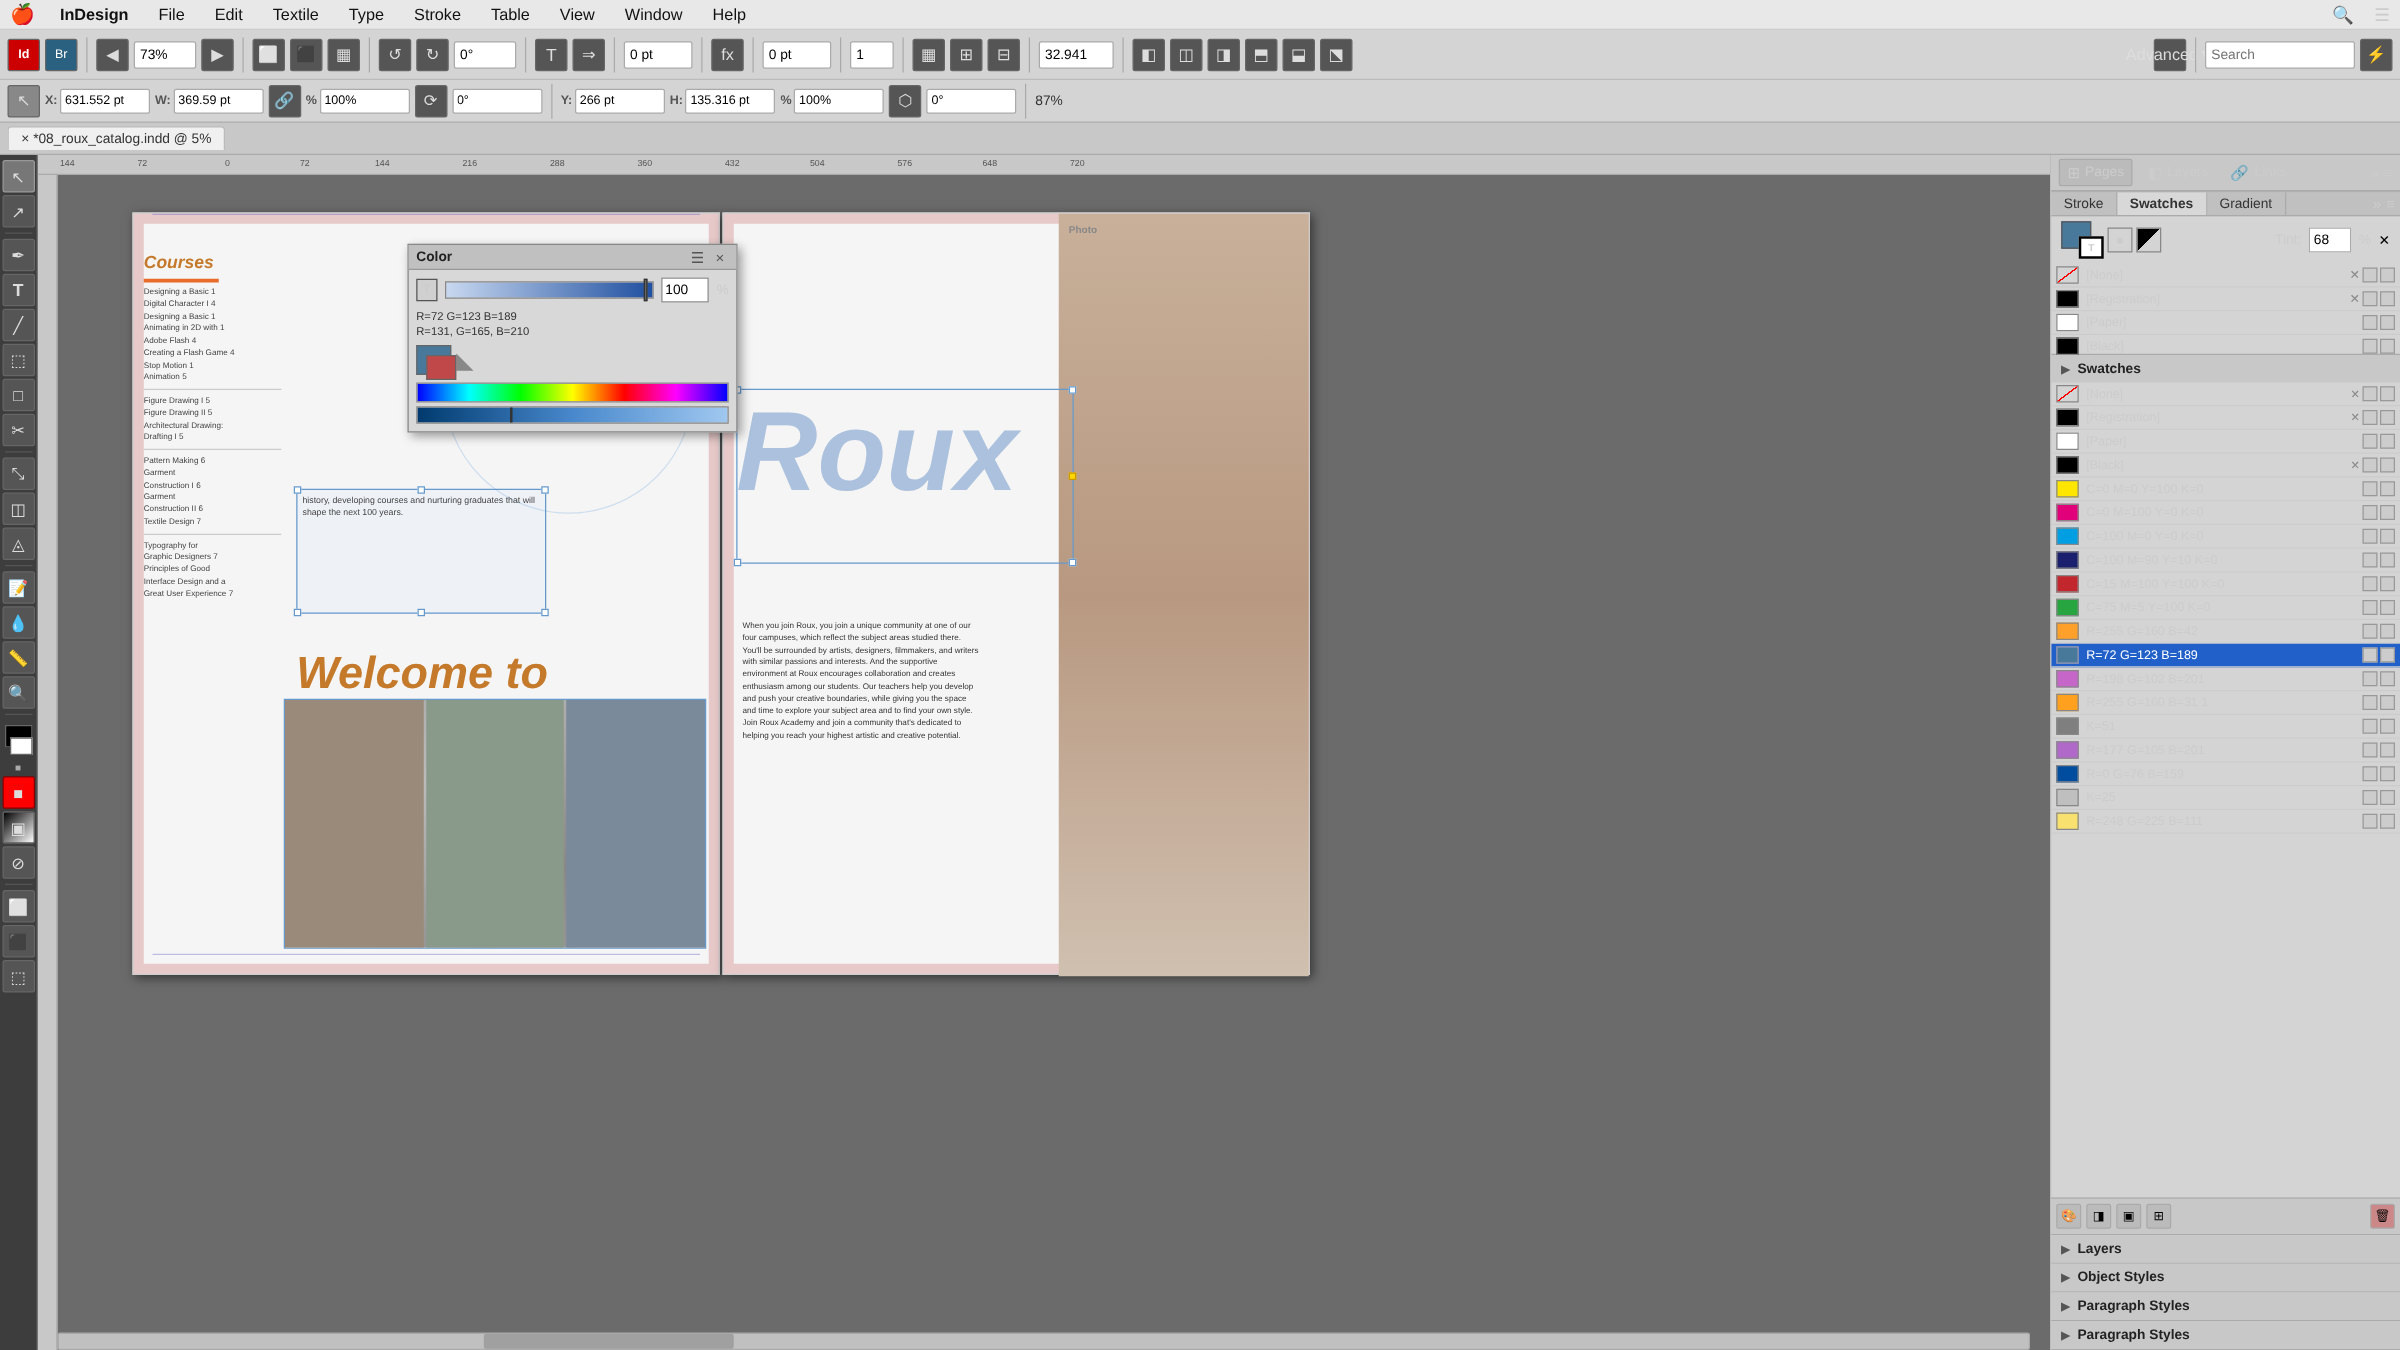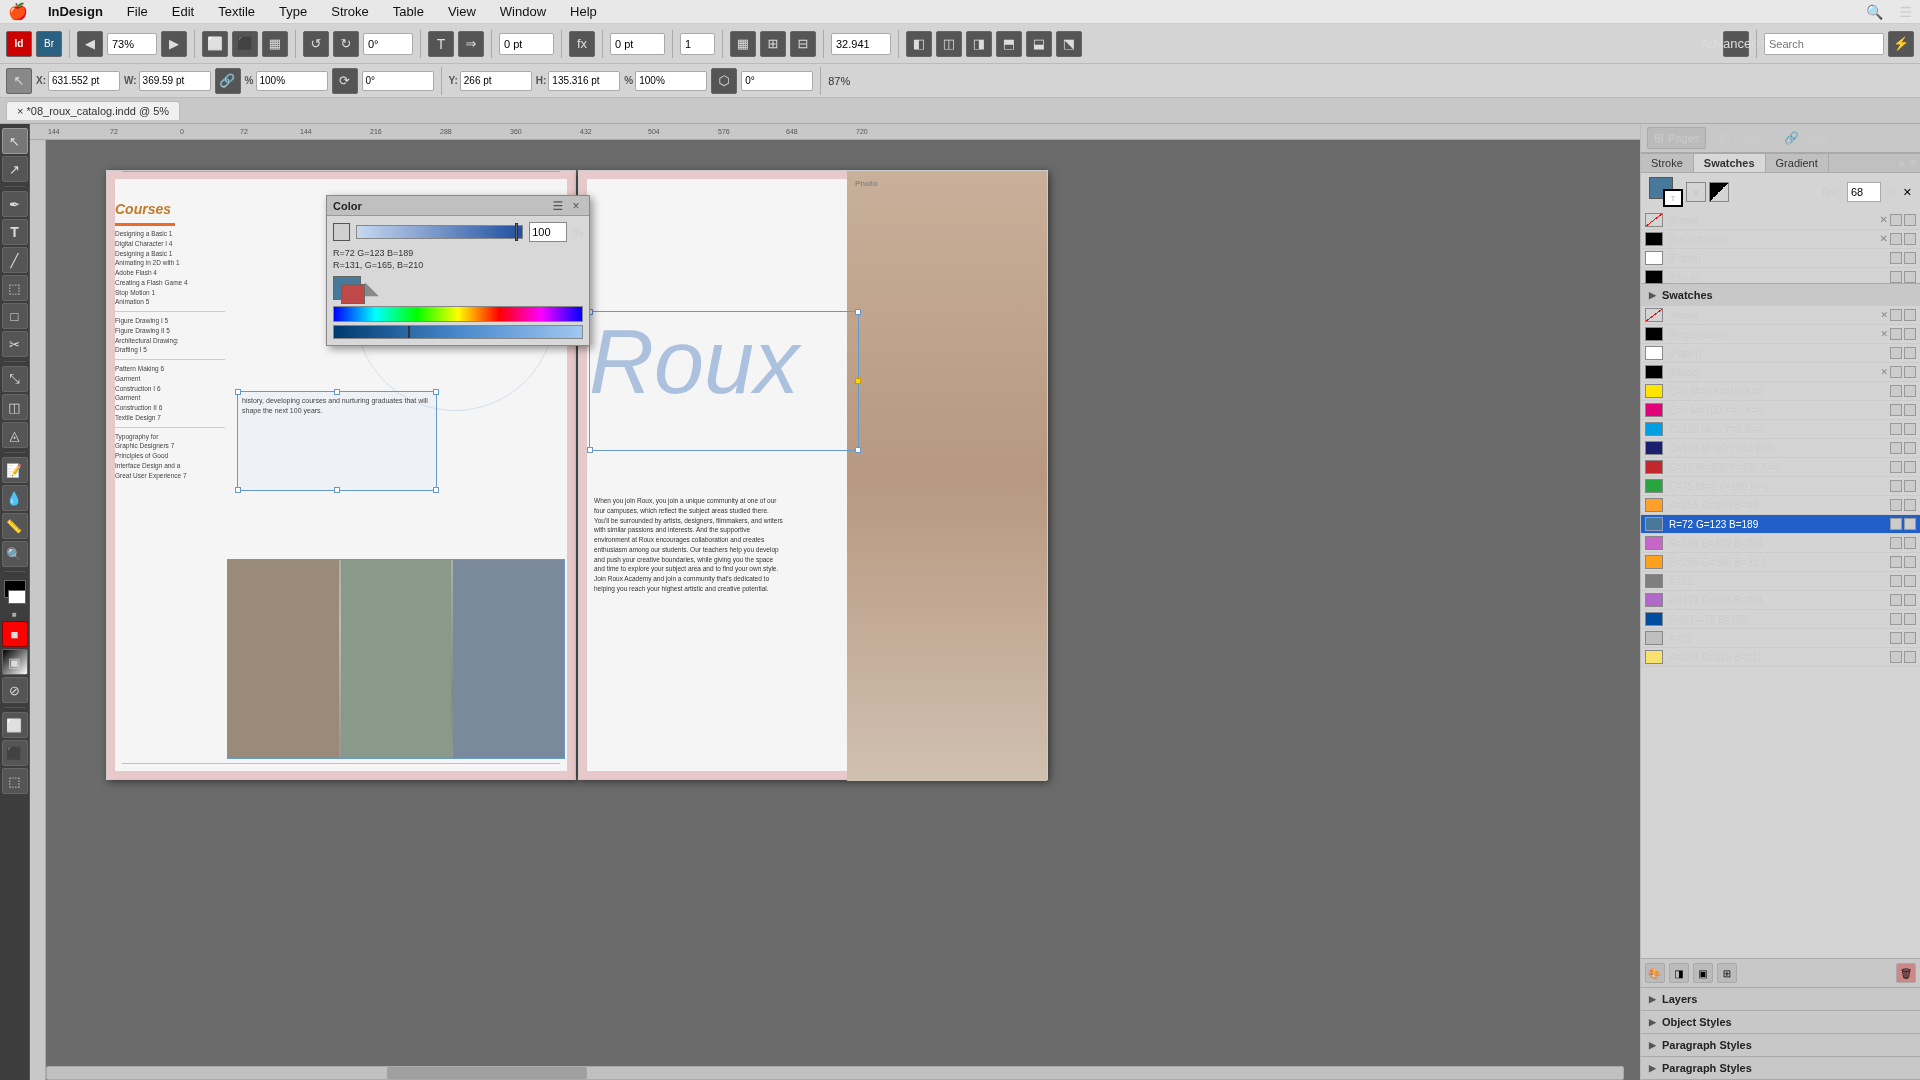--- a/index.html
+++ b/index.html
@@ -285,20 +285,21 @@
               <div>Principles of Good</div>
               <div>Interface Design and a</div>
               <div>Great User Experience 7</div>
             </div>
           </div>
 
           <div style="position:absolute;right:20px;top:40px;width:200px;height:200px;border:1px solid #aac8e8;border-radius:50%;display:flex;align-items:center;justify-content:center;opacity:0.5;">
             <span style="font-size:9px;color:#89a;transform:rotate(-10deg);white-space:nowrap;">THE ROUX ACADEMY</span>
           </div>
 
+          <div style="position:absolute;left:130px;bottom:220px;font-size:36px;color:#c47a2a;font-style:italic;font-weight:bold;white-space:nowrap;">Welcome to</div>
 
           <div style="position:absolute;left:130px;top:220px;width:200px;height:100px;border:1px solid #6699cc;background:rgba(180,210,255,0.1);">
             <div style="font-size:7px;color:#444;padding:4px;line-height:1.4;">history, developing courses and nurturing graduates that will shape the next 100 years.</div>
 
             <div style="position:absolute;top:-3px;left:-3px;width:6px;height:6px;background:white;border:1px solid #6699cc;"></div>
             <div style="position:absolute;top:-3px;right:-3px;width:6px;height:6px;background:white;border:1px solid #6699cc;"></div>
             <div style="position:absolute;bottom:-3px;left:-3px;width:6px;height:6px;background:white;border:1px solid #6699cc;"></div>
             <div style="position:absolute;bottom:-3px;right:-3px;width:6px;height:6px;background:white;border:1px solid #6699cc;"></div>
             <div style="position:absolute;top:-3px;left:50%;margin-left:-3px;width:6px;height:6px;background:white;border:1px solid #6699cc;"></div>
             <div style="position:absolute;bottom:-3px;left:50%;margin-left:-3px;width:6px;height:6px;background:white;border:1px solid #6699cc;"></div>
@@ -309,21 +310,21 @@
               <div style="background:#9a8a7a;"></div>
               <div style="background:#8a9a8a;"></div>
               <div style="background:#7a8a9a;"></div>
             </div>
           </div>
         </div>
 
         <div style="width:470px;height:610px;background:#f5f5f5;box-shadow:2px 2px 8px rgba(0,0,0,0.5);position:relative;border:1px solid #ccc;">
           <div style="position:absolute;top:0;left:0;right:0;bottom:0;border:8px solid rgba(200,100,100,0.3);pointer-events:none;"></div>
 
-          <div style="position:absolute;left:10px;top:140px;font-size:90px;font-weight:normal;color:#9ab5d8;font-style:italic;opacity:0.8;">Roux</div>
+          <div style="position:absolute;left:10px;top:140px;font-size:90px;font-weight:bold;color:#9ab5d8;font-style:italic;opacity:0.8;">Roux</div>
 
           <div style="position:absolute;left:10px;top:320px;width:200px;font-size:6.5px;color:#333;line-height:1.5;padding:4px;border:1px solid transparent;">
             <p style="font-size:6.5px;line-height:1.5;">When you join Roux, you join a unique community at one of our four campuses, which reflect the subject areas studied there. You'll be surrounded by artists, designers, filmmakers, and writers with similar passions and interests. And the supportive environment at Roux encourages collaboration and creates enthusiasm among our students. Our teachers help you develop and push your creative boundaries, while giving you the space and time to explore your subject area and to find your own style. Join Roux Academy and join a community that's dedicated to helping you reach your highest artistic and creative potential.</p>
           </div>
 
           <div style="position:absolute;right:0;top:0;width:200px;height:610px;background:linear-gradient(180deg,#c8b09a,#b89880,#d0c0b0);overflow:hidden;">
             <div style="font-size:8px;color:#888;padding:8px;font-weight:bold;">Photo</div>
           </div>
 
           <div style="position:absolute;left:10px;top:140px;width:270px;height:140px;border:1px solid #6699cc;">

